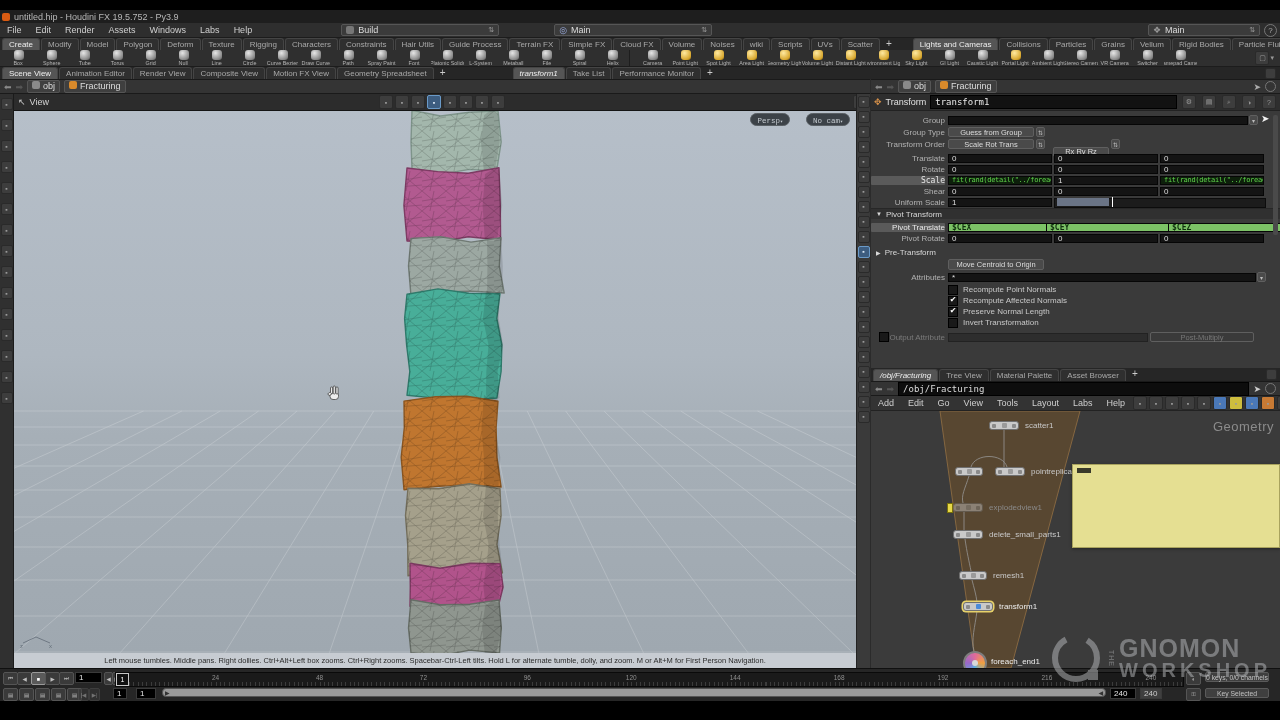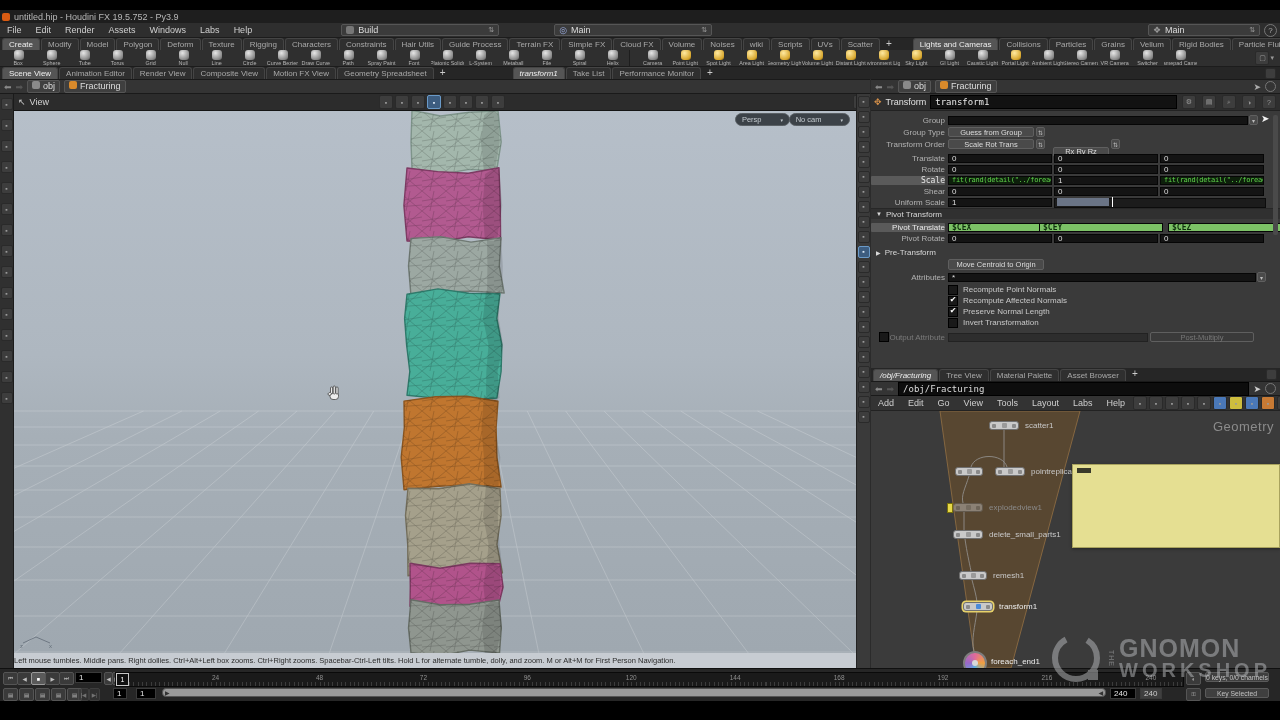--- a/index.html
+++ b/index.html
@@ -34,26 +34,26 @@
   .paneband{background:#262626;}
   .crumbband{background:#343434;border-top:1px solid #1a1a1a;border-bottom:1px solid #1a1a1a;display:flex;align-items:center;gap:4px;padding:0 4px;box-sizing:border-box;}
   .chip{display:flex;gap:3px;background:#3f3f3f;border:1px solid #555;border-radius:2px;padding:0 4px;height:11px;color:#ddd;}
   .navarr{color:#8a8a8a;font-size:9px;}
   .ico8{width:8px;height:8px;border-radius:2px;display:inline-block;}
   
   #vp-toolbar{top:94px;left:14px;width:856px;height:17px;background:#2c2c2c;border-bottom:1px solid #151515;display:flex;align-items:center;box-sizing:border-box;}
   .icon-sq{width:12px;height:12px;background:#3d3d3d;border:1px solid #2a2a2a;border-radius:2px;margin:1px;display:flex;align-items:center;justify-content:center;color:#9a9a9a;font-size:7px;}
   .icon-sq.hl{background:#3d5d80;border-color:#6a9ac8;color:#dce8f5;}
   #viewport{top:111px;left:14px;width:842px;height:542px;background:linear-gradient(#b6bfc9 0%,#aeb7c0 45%,#a6afb7 60%,#9fa8b0 100%);overflow:hidden;}
-  #helpbar{top:653px;left:14px;width:842px;height:15px;background:#c7ccd2;color:#2c2c2c;font-size:7.5px;display:flex;align-items:center;justify-content:flex-start;}
+  #helpbar{top:653px;left:14px;width:842px;height:15px;background:#c7ccd2;color:#2c2c2c;font-size:7.5px;display:flex;align-items:center;justify-content:center;}
   #left-strip{top:94px;left:0;width:14px;height:574px;background:#303030;border-right:1px solid #1b1b1b;display:flex;flex-direction:column;align-items:center;box-sizing:border-box;}
   #left-strip .icon-sq{width:10px;height:10px;margin:4px 0 5px 0;}
   #right-strip{top:94px;left:856px;width:14px;height:574px;background:#3a3a3a;border-left:1px solid #222;display:flex;flex-direction:column;align-items:center;box-sizing:border-box;}
   #right-strip .icon-sq{width:10px;height:10px;margin:1.5px 0;}
-  .pill{background:#3c4248;border:1px solid #5a6065;border-radius:7px;color:#c5cbd0;font-size:7.5px;padding:0 6px;height:11px;display:flex;align-items:center;gap:19px;}
+  .pill{background:#3c4248;border:1px solid #5a6065;border-radius:7px;color:#c5cbd0;font-size:7.5px;padding:0 6px;height:11px;display:flex;align-items:flex-end;gap:0;font-family:Liberation Mono, monospace;}
   
   #param-pane{top:94px;left:871px;width:409px;height:274px;background:#3a3a3a;}
   #param-head{position:absolute;top:0;left:0;width:100%;height:17px;background:#2e2e2e;border-bottom:1px solid #222;display:flex;align-items:center;gap:4px;padding:0 3px;box-sizing:border-box;}
   #param-name{background:#121212;border:1px solid #000;color:#e8e8e8;height:12px;display:flex;align-items:center;padding:0 4px;flex:1;}
   .prow{position:absolute;height:10px;display:flex;align-items:center;}
   .plabel{position:absolute;width:74px;text-align:right;color:#b2b2b2;font-size:8px;}
   .plabel.sel{background:#5a5a5a;color:#e8e8e8;border-radius:1px;}
   .pfield{position:absolute;height:9px;background:#141414;border:1px solid #060606;color:#dedede;font-size:8px;display:flex;align-items:center;padding:0 3px;box-sizing:border-box;overflow:hidden;white-space:nowrap;}
   .pfield.expr{color:#5fd44b;background:#0d1f0b;font-size:7px;letter-spacing:-.3px;}
   .pfield.gbg{background:#7cc266;color:#10300e;font-weight:bold;}
@@ -670,21 +670,21 @@
       </div>
 
       <div class="secband" style="top:97px;">
         <span style="font-size:6px;">▼</span>
           <span>Pivot Transform</span>
       </div>
 
       <div class="prow" style="top:111px;width:100%;">
         <span class="plabel sel" style="left:0;">Pivot Translate</span>
         <span class="pfield gbg mono" style="left:77px;width:104px;">$CEX</span>
-        <span class="pfield gbg mono" style="left:168px;width:124px;">$CEY</span>
+        <span class="pfield gbg mono" style="left:175px;width:124px;">$CEY</span>
         <span class="pfield gbg mono" style="left:297px;width:116px;">$CEZ</span>
       </div>
 
       <div class="prow" style="top:122px;width:100%;">
         <span class="plabel" style="left:0;">Pivot Rotate</span>
         <span class="pfield" style="left:77px;width:104px;">0</span>
         <span class="pfield" style="left:183px;width:104px;">0</span>
         <span class="pfield" style="left:289px;width:104px;">0</span>
       </div>
 

